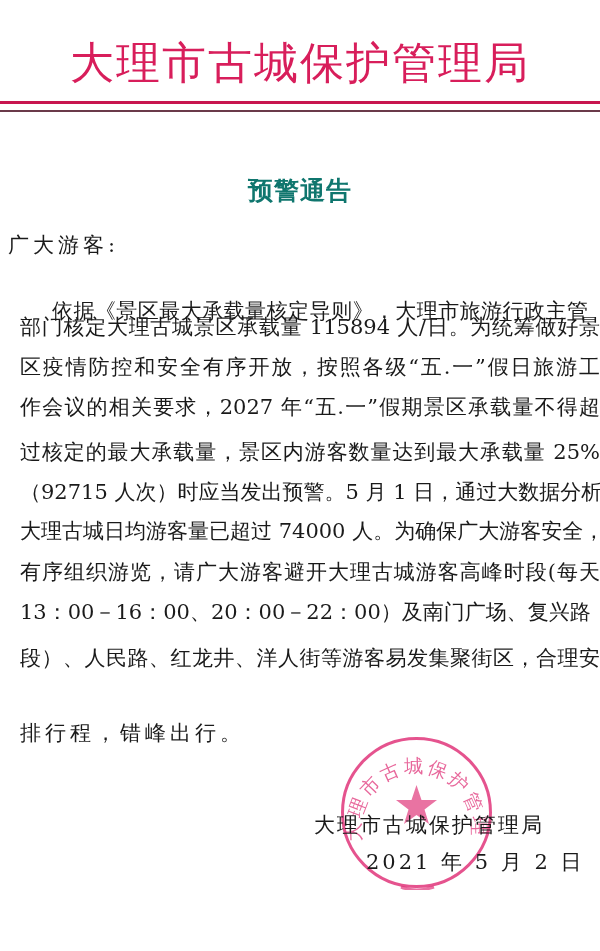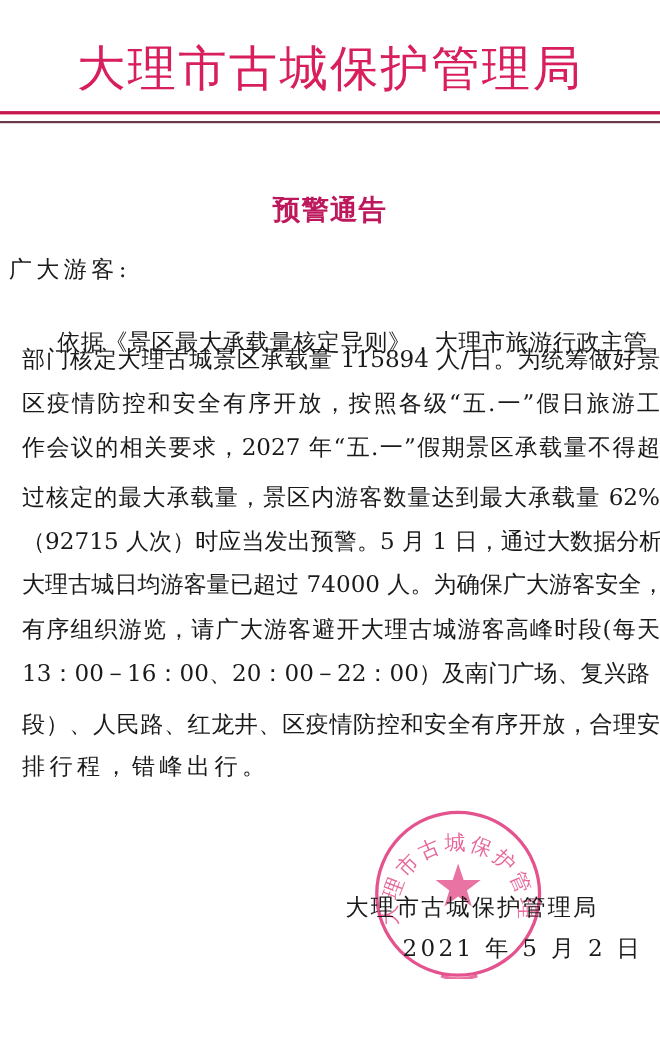--- a/index.html
+++ b/index.html
@@ -47,21 +47,21 @@
     .notice-title {
       position: absolute;
       left: 0;
       top: 174px;
       width: 600px;
       text-align: center;
       font-size: 25px;
       line-height: 34px;
       font-weight: bold;
       letter-spacing: 1px;
-      color: #be185d;
+      color: #0f766e;
     }
     .salutation {
       position: absolute;
       left: 8px;
       top: 229px;
       font-size: 21px;
       line-height: 32px;
       letter-spacing: 4px;
       white-space: nowrap;
     }
@@ -71,20 +71,21 @@
       width: 580px;
       font-size: 21px;
       line-height: 32px;
       white-space: nowrap;
       text-align: justify;
       text-align-last: justify;
     }
     .body-line.last {
       text-align-last: left;
       letter-spacing: 4px;
+      margin-top: 36px;
     }
     .body-line.indent {
       left: 52px;
       width: 536px;
       margin-top: 24px;
     }
     .stamp {
       position: absolute;
       left: 339px;
       top: 735px;
@@ -121,26 +122,26 @@
 
 <div class="notice-title">预警通告</div>
 
 <div class="salutation">广大游客:</div>
 
 <div>
   <div class="body-line indent" style="top:271px">依据《景区最大承载量核定导则》，大理市旅游行政主管</div>
   <div class="body-line" style="top:311px">部门核定大理古城景区承载量 115894 人/日。为统筹做好景</div>
   <div class="body-line" style="top:351px">区疫情防控和安全有序开放，按照各级“五.一”假日旅游工</div>
   <div class="body-line" style="top:391px">作会议的相关要求，2027 年“五.一”假期景区承载量不得超</div>
-  <div class="body-line" style="top:436px">过核定的最大承载量，景区内游客数量达到最大承载量 62%</div>
+  <div class="body-line" style="top:436px">过核定的最大承载量，景区内游客数量达到最大承载量 25%</div>
   <div class="body-line" style="top:476px">（92715 人次）时应当发出预警。5 月 1 日，通过大数据分析，</div>
   <div class="body-line" style="top:515px">大理古城日均游客量已超过 74000 人。为确保广大游客安全，</div>
   <div class="body-line" style="top:556px">有序组织游览，请广大游客避开大理古城游客高峰时段(每天</div>
   <div class="body-line" style="top:596px">13：00－16：00、20：00－22：00）及南门广场、复兴路（南</div>
-  <div class="body-line" style="top:642px">段）、人民路、红龙井、区疫情防控和安全有序开放，合理安</div>
+  <div class="body-line" style="top:642px">段）、人民路、红龙井、洋人街等游客易发集聚街区，合理安</div>
   <div class="body-line last" style="top:681px">排行程，错峰出行。</div>
 </div>
 
 <svg class="stamp" viewBox="0 0 155 155" xmlns="http://www.w3.org/2000/svg">
   <defs>
     <path id="seal-arc" d="M 24 110 A 56 56 0 1 1 131 110"></path>
   </defs>
   <circle cx="77.5" cy="77.5" r="74" fill="none" stroke="#e0357a" stroke-width="3" opacity="0.85"></circle>
   <path d="M 62 152 Q 77 158 95 152" fill="none" stroke="#e0357a" stroke-width="3" opacity="0.7"></path>
   <polygon points="77.5,50 82.5,65 98,65 85.5,74.5 90,89 77.5,80 65,89 69.5,74.5 57,65 72.5,65" fill="#e55a92" opacity="0.85"></polygon>

